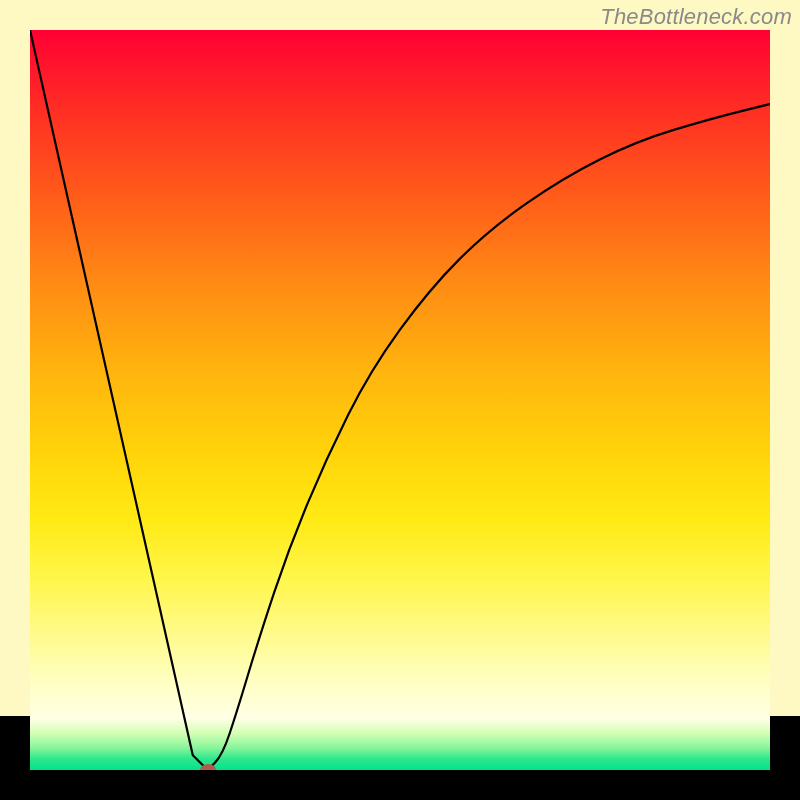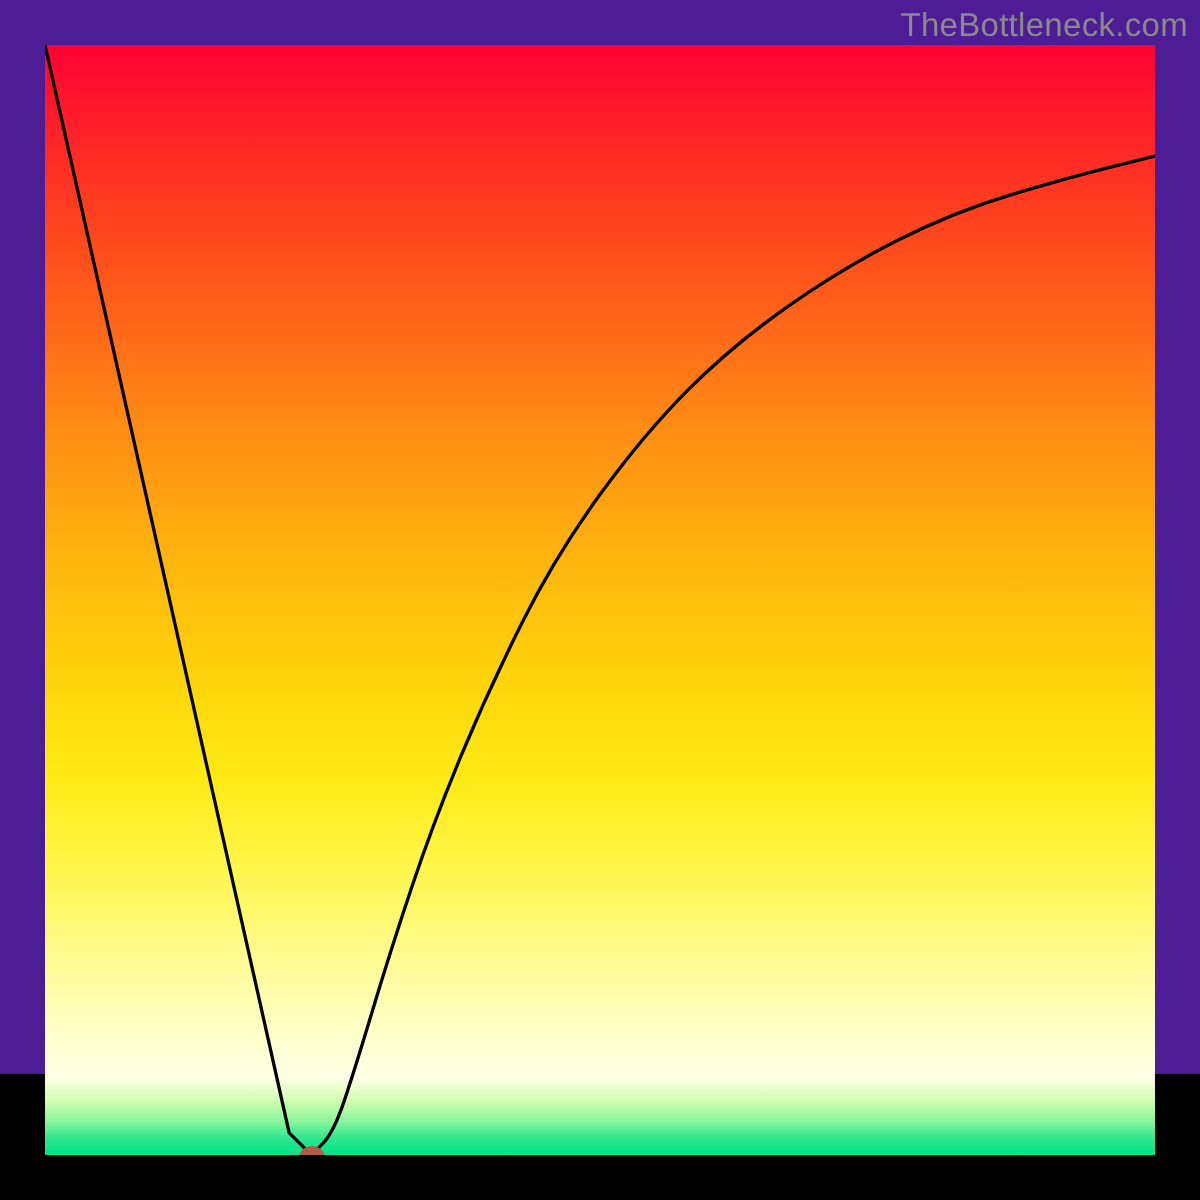--- a/index.html
+++ b/index.html
@@ -8,21 +8,22 @@
     width: 800px;
     height: 800px;
     overflow: hidden;
     background: #000;
     font-family: Arial, Helvetica, sans-serif;
   }
   .frame {
     position: relative;
     width: 800px;
     height: 716px;
-    background: #4c1d95;
+    background: #fef9c3;
+    font-style: italic;
   }
   .plot {
     position: absolute;
     left: 30px;
     top: 30px;
     width: 740px;
     height: 740px;
     overflow: hidden;
   }
   .gradient {

